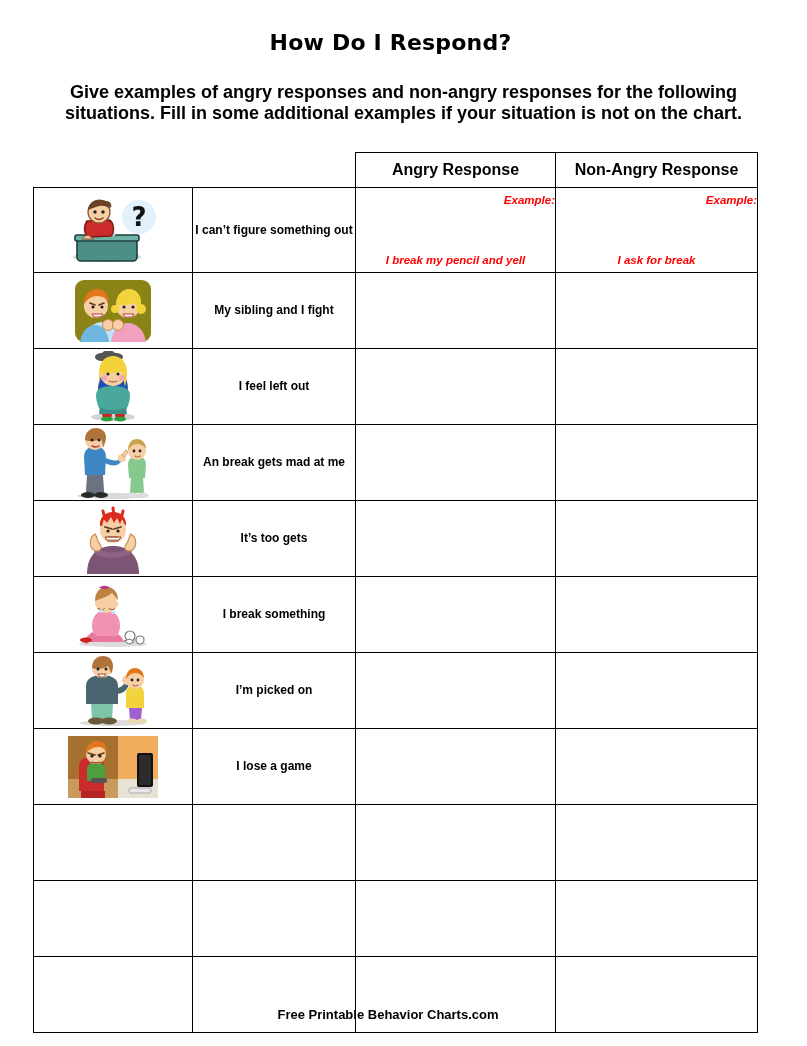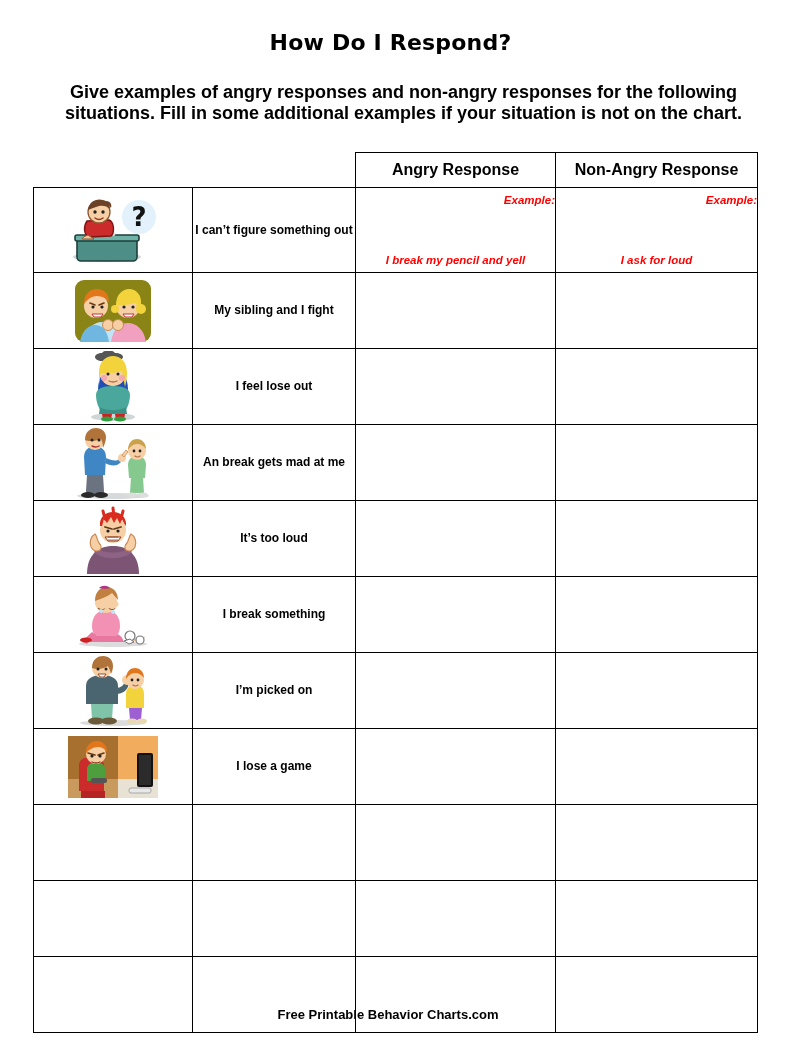--- a/index.html
+++ b/index.html
@@ -170,21 +170,21 @@
           </svg>
         </div>
       </td>
       <td class="sit-label">I can’t figure something out</td>
       <td class="example-cell">
         <span class="ex-head">Example:</span>
         <span class="ex-body">I break my pencil and yell</span>
       </td>
       <td class="example-cell">
         <span class="ex-head">Example:</span>
-        <span class="ex-body">I ask for loud</span>
+        <span class="ex-body">I ask for break</span>
       </td>
     </tr>
 
     <tr class="body-row">
       <td>
         <div class="art-wrap">
           <svg width="78" height="64" viewBox="0 0 78 64">
             <rect x="1" y="1" width="76" height="62" rx="9" fill="#8a8417"></rect>
             <path d="M10 63c2-14 10-20 18-20s16 6 18 20z" fill="#bfe4f7"></path>
             <path d="M6 63c2-12 9-17 15-17 7 0 12 5 14 17z" fill="#6fb7e0"></path>
@@ -228,21 +228,21 @@
             <path d="M27 30q4 2 8 0" fill="none" stroke="#b06a4a" stroke-width="1.3" stroke-linecap="round"></path>
             <path d="M14 44c0-6 6-9 17-9s17 3 17 9c0 8-4 16-6 17H20c-2-1-6-9-6-17z" fill="#49a89b"></path>
             <path d="M18 56c4 4 22 4 26 0l1 7H17z" fill="#3c8f84"></path>
             <path d="M20 63h10l-1 5H21z" fill="#c22"></path>
             <path d="M33 63h10l-1 5H34z" fill="#c22"></path>
             <ellipse cx="25" cy="68" rx="6" ry="2.5" fill="#2e9e3e"></ellipse>
             <ellipse cx="38" cy="68" rx="6" ry="2.5" fill="#2e9e3e"></ellipse>
           </svg>
         </div>
       </td>
-      <td class="sit-label">I feel lose out</td>
+      <td class="sit-label">I feel left out</td>
       <td></td>
       <td></td>
     </tr>
 
     <tr class="body-row">
       <td>
         <div class="art-wrap">
           <svg width="90" height="72" viewBox="0 0 90 72">
             <ellipse cx="45" cy="69" rx="36" ry="3" fill="#d7dada"></ellipse>
             <path d="M22 68c-3 0-4-2-4-4l1-16h16l1 16c0 2-1 4-4 4z" fill="#6b7280"></path>
@@ -286,21 +286,21 @@
             <path d="M32 23l7 2M48 23l-7 2" stroke="#5b3a1a" stroke-width="1.8" stroke-linecap="round"></path>
             <circle cx="35" cy="27" r="1.6" fill="#222"></circle>
                 <circle cx="45" cy="27" r="1.6" fill="#222"></circle>
             <path d="M32 33h16l-3 4H35z" fill="#fff" stroke="#8c3a1e" stroke-width="1"></path>
             <path d="M35 33h10M35 36h10" stroke="#8c3a1e" stroke-width="0.7"></path>
             <path d="M22 30c-4 2-6 8-4 13 2 4 6 5 9 3 2-2 1-5-1-7-2-3-2-7-4-9z" fill="#f7cfa5" stroke="#c98a55" stroke-width="1.2"></path>
             <path d="M58 30c4 2 6 8 4 13-2 4-6 5-9 3-2-2-1-5 1-7 2-3 2-7 4-9z" fill="#f7cfa5" stroke="#c98a55" stroke-width="1.2"></path>
           </svg>
         </div>
       </td>
-      <td class="sit-label">It’s too loud</td>
+      <td class="sit-label">It’s too gets</td>
       <td></td>
       <td></td>
     </tr>
 
     <tr class="body-row">
       <td>
         <div class="art-wrap">
           <svg width="90" height="66" viewBox="0 0 90 66">
             <ellipse cx="45" cy="62" rx="34" ry="3" fill="#dcdcdc"></ellipse>
             <path d="M22 60c2-6 6-9 12-9h10c6 0 10 3 12 9z" fill="#e8789f"></path>

